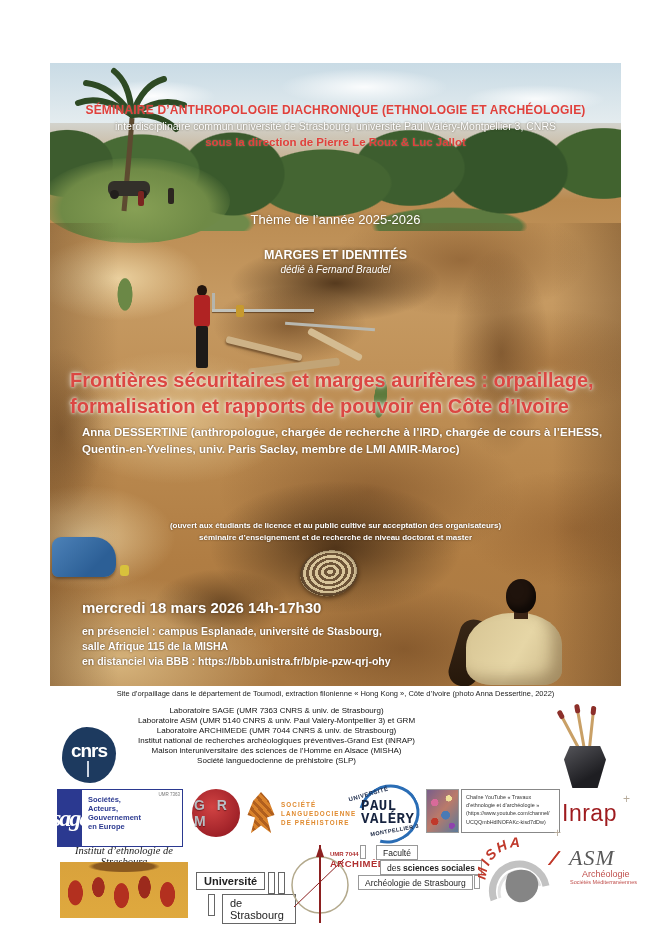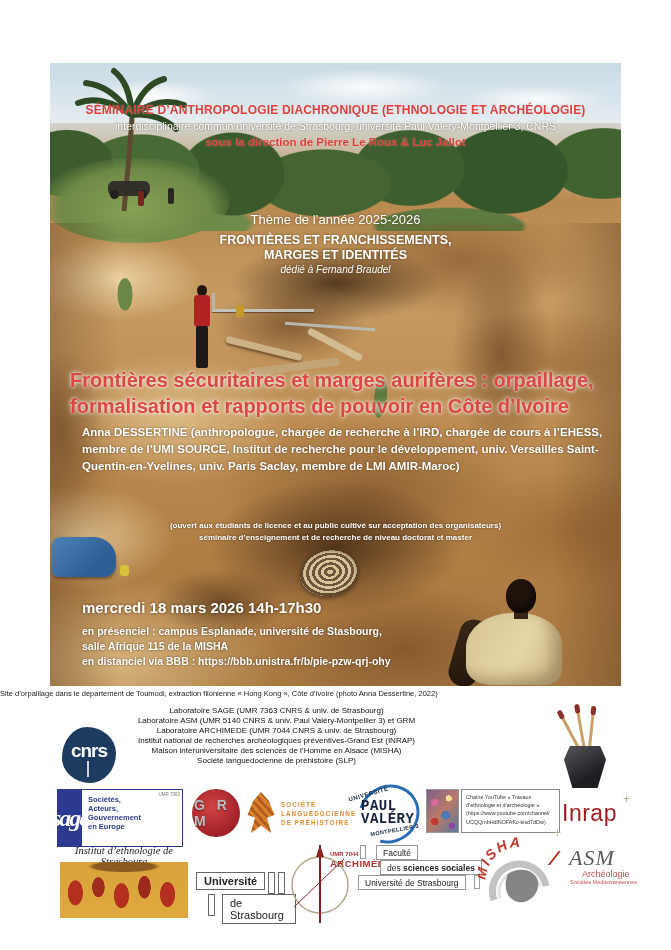--- a/index.html
+++ b/index.html
@@ -95,21 +95,21 @@
   .thm4{top:264px;font-size:10px;font-style:italic;color:#fff;text-shadow:0 0 3px rgba(70,45,18,.7);}
   .talk-title{position:absolute;left:70px;top:367px;width:540px;text-align:left;font-size:20px;font-weight:bold;line-height:26px;color:#db4742;white-space:nowrap;
       text-shadow:0 0 3px rgba(255,255,255,.95),0 0 6px rgba(255,255,255,.7);}
   .speaker{position:absolute;left:82px;top:424px;text-align:left;font-size:11.5px;font-weight:bold;line-height:17px;color:#fff;white-space:nowrap;text-shadow:0 0 2px rgba(70,45,18,.8);}
   .note1{top:509px;font-size:8px;font-weight:bold;color:#fff;text-shadow:0 0 2px rgba(50,30,12,.8);margin-top:24px;}
   .note2{top:521px;font-size:8px;font-weight:bold;color:#fff;text-shadow:0 0 2px rgba(50,30,12,.8);}
   .dt{position:absolute;left:82px;top:599px;font-size:15px;font-weight:bold;color:#fff;white-space:nowrap;text-shadow:0 0 3px rgba(60,38,15,.8);}
   .sched{position:absolute;left:82px;top:624px;text-align:left;font-size:10.5px;font-weight:bold;line-height:15px;color:#fff;white-space:nowrap;text-shadow:0 0 2px rgba(60,38,15,.8);}
 
   
-  .caption{position:absolute;left:0;top:689px;width:671px;text-align:left;font-size:7.5px;color:#222;}
+  .caption{position:absolute;left:0;top:689px;width:671px;text-align:center;font-size:7.5px;color:#222;}
   .labs{position:absolute;left:0;top:706px;width:553px;text-align:center;font-size:8px;line-height:10px;color:#111;}
 
   .logo{position:absolute;}
   
   .cnrs{left:62px;top:727px;width:54px;height:56px;background:#1d3a5f;border-radius:46% 54% 48% 52% / 55% 47% 53% 45%;display:flex;align-items:center;justify-content:center;}
   .cnrs span{color:#fff;font-size:19px;font-weight:bold;letter-spacing:-1px;transform:translateY(-4px);}
   .cnrs:after{content:"";position:absolute;left:25px;bottom:6px;width:2px;height:16px;background:#cdd6e2;}
   
   .pot{left:552px;top:710px;width:62px;height:80px;}
   .pot .vase{position:absolute;left:12px;top:36px;width:42px;height:42px;background:linear-gradient(150deg,#55555a,#1e1e22 70%);clip-path:polygon(14% 0,86% 0,100% 32%,80% 100%,20% 100%,0 32%);}
@@ -241,31 +241,29 @@
       <div class="neck"></div>
       <div class="head"></div>
     </div>
   </div>
 
   <div class="ov hdr1 red">SÉMINAIRE D’ANTHROPOLOGIE DIACHRONIQUE (ETHNOLOGIE ET ARCHÉOLOGIE)</div>
   <div class="ov hdr2">interdisciplinaire commun université de Strasbourg, université Paul Valéry-Montpellier 3, CNRS</div>
   <div class="ov hdr3 red">sous la direction de Pierre Le Roux &amp; Luc Jallot</div>
 
   <div class="ov thm1">Thème de l’année 2025-2026</div>
-  <div class="ov thm2">FRONTIÈRES ET FRANCHISSEMENTS,</div>
   <div class="ov thm3">MARGES ET IDENTITÉS</div>
   <div class="ov thm4">dédié à Fernand Braudel</div>
 
   <div class="talk-title">
     <div>Frontières sécuritaires et marges aurifères : orpaillage,</div>
     <div>formalisation et rapports de pouvoir en Côte d’Ivoire</div>
   </div>
   <div class="speaker">
     <div>Anna DESSERTINE (anthropologue, chargée de recherche à l’IRD, chargée de cours à l’EHESS,</div>
-    <div>membre de l’UMI SOURCE, Institut de recherche pour le développement, univ. Versailles Saint-</div>
     <div>Quentin-en-Yvelines, univ. Paris Saclay, membre de LMI AMIR-Maroc)</div>
   </div>
 
   <div class="ov note1">séminaire d’enseignement et de recherche de niveau doctorat et master</div>
   <div class="ov note2">(ouvert aux étudiants de licence et au public cultivé sur acceptation des organisateurs)</div>
 
   <div class="dt">mercredi 18 mars 2026 14h-17h30</div>
   <div class="sched">
     <div>en présenciel : campus Esplanade, université de Stasbourg,</div>
     <div>salle Afrique 115 de la MISHA</div>
@@ -356,21 +354,21 @@
     </svg>
     <div class="txt1">UMR 7044</div>
     <div class="txt2">ARCHIMÈDE</div>
   </div>
 
   <div class="logo fac">
     <div class="fs1"></div>
     <div class="fs2"></div>
     <div class="f1">Faculté</div>
     <div class="f2"><span>des </span><b>sciences sociales</b></div>
-    <div class="f3">Université de Strasbourg</div>
+    <div class="f3">Archéologie de Strasbourg</div>
   </div>
 
   <div class="logo misha">
     <svg width="80" height="86" viewBox="0 0 80 86">
       <path d="M 16 64 A 27 27 0 1 1 68 50" stroke="#c2c2c2" stroke-width="7" fill="none"></path>
       <path d="M 22 62 A 20 20 0 1 1 62 50" stroke="#e2e2e2" stroke-width="3" fill="none"></path>
       <path d="M30 38 C42 30 58 34 60 46 C62 58 50 68 40 66 C30 64 24 52 30 38 Z" fill="#858585"></path>
       <defs>
           <path id="mishaArc" d="M 8 44 A 32 32 0 0 1 64 22"></path>
         </defs>

